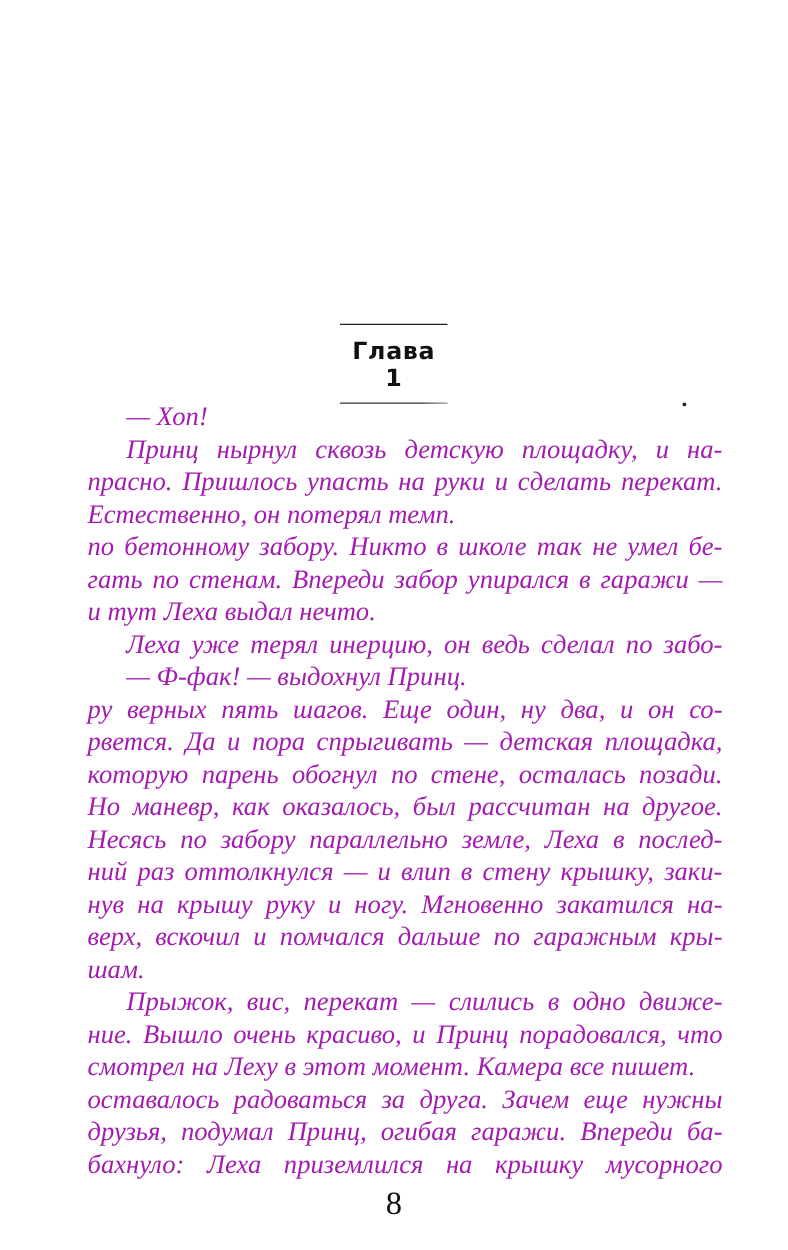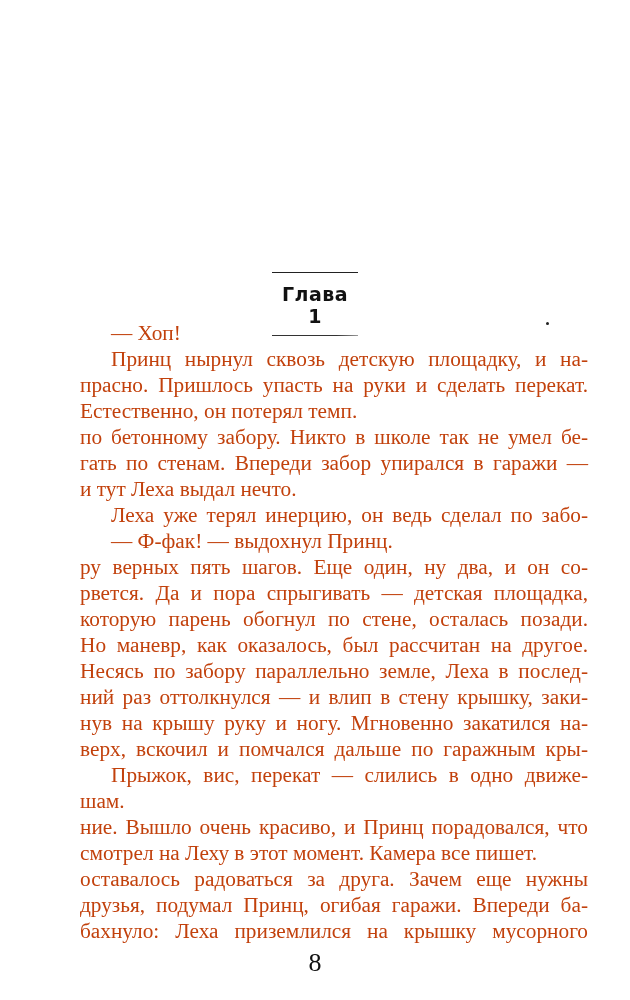--- a/index.html
+++ b/index.html
@@ -17,21 +17,21 @@
     .page {
       position: absolute;
       left: 0; top: 0;
       width: 630px;
       height: 1000px;
       background: #ffffff;
     }
     .chapter-heading {
       position: absolute;
       left: 272px;
-      top: 272px;
+      top: 259px;
       width: 86px;
       text-align: center;
     }
     .rule {
       height: 1px;
       background: #222;
       width: 86px;
     }
     .rule.top { margin-bottom: 10px; }
     .rule.bottom { margin-top: 8px; background: linear-gradient(to right, #333 0%, #333 75%, #999 100%); }
@@ -47,27 +47,28 @@
       position: absolute;
       left: 546px;
       top: 322px;
       width: 3px;
       height: 3px;
       background: #222;
       border-radius: 50%;
     }
     .body-text {
       position: absolute;
-      left: 80px;
+      left: 70px;
       top: 320px;
       width: 508px;
       font-family: "Liberation Serif", serif;
       font-size: 21.3px;
       line-height: 26px;
-      color: #c2410c;
+      color: #a21caf;
+      font-style: italic;
     }
     .line {
       display: block;
       white-space: nowrap;
       text-align: justify;
       text-align-last: justify;
       height: 26px;
     }
     .line.last {
       text-align-last: left;
@@ -111,22 +112,22 @@
     <span class="line indent">Леха уже терял инерцию, он ведь сделал по забо-</span>
     <span class="line indent last">— Ф-фак! — выдохнул Принц.</span>
     <span class="line">ру верных пять шагов. Еще один, ну два, и он со-</span>
     <span class="line">рвется. Да и пора спрыгивать — детская площадка,</span>
     <span class="line">которую парень обогнул по стене, осталась позади.</span>
     <span class="line">Но маневр, как оказалось, был рассчитан на другое.</span>
     <span class="line">Несясь по забору параллельно земле, Леха в послед-</span>
     <span class="line">ний раз оттолкнулся — и влип в стену крышку, заки-</span>
     <span class="line">нув на крышу руку и ногу. Мгновенно закатился на-</span>
     <span class="line">верх, вскочил и помчался дальше по гаражным кры-</span>
+    <span class="line last">шам.</span>
     <span class="line indent">Прыжок, вис, перекат — слились в одно движе-</span>
-    <span class="line last">шам.</span>
     <span class="line">ние. Вышло очень красиво, и Принц порадовался, что</span>
     <span class="line last">смотрел на Леху в этот момент. Камера все пишет.</span>
     <span class="line">оставалось радоваться за друга. Зачем еще нужны</span>
     <span class="line">друзья, подумал Принц, огибая гаражи. Впереди ба-</span>
     <span class="line">бахнуло: Леха приземлился на крышку мусорного</span>
   </div>
 
   <div class="page-number">8</div>
 
 </div>

